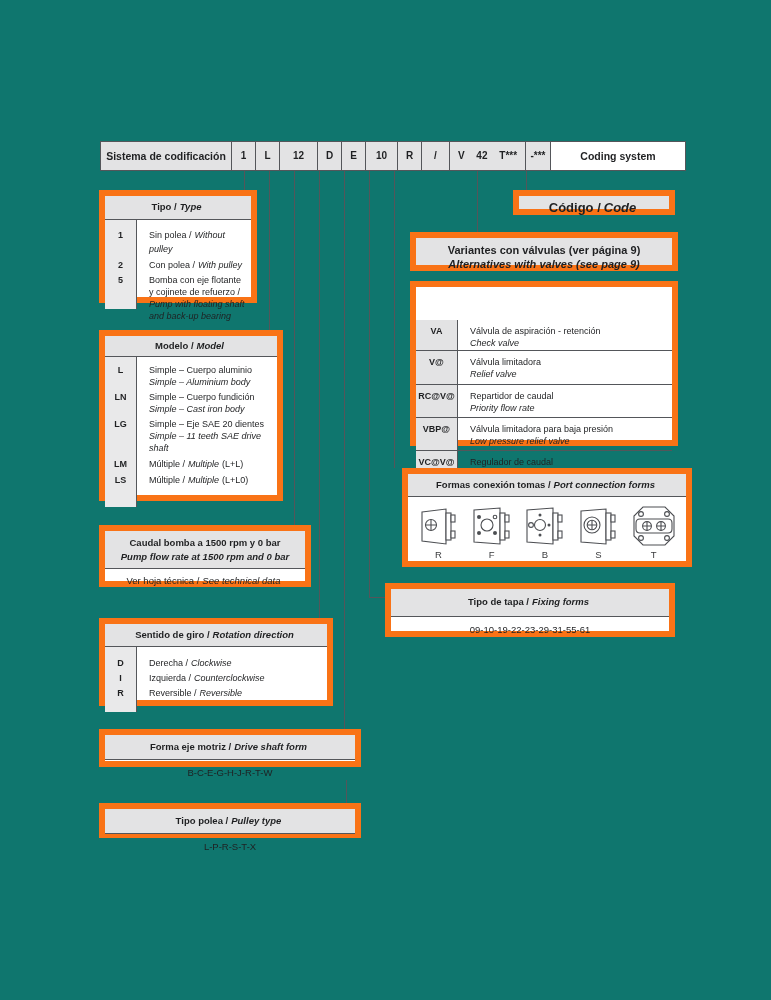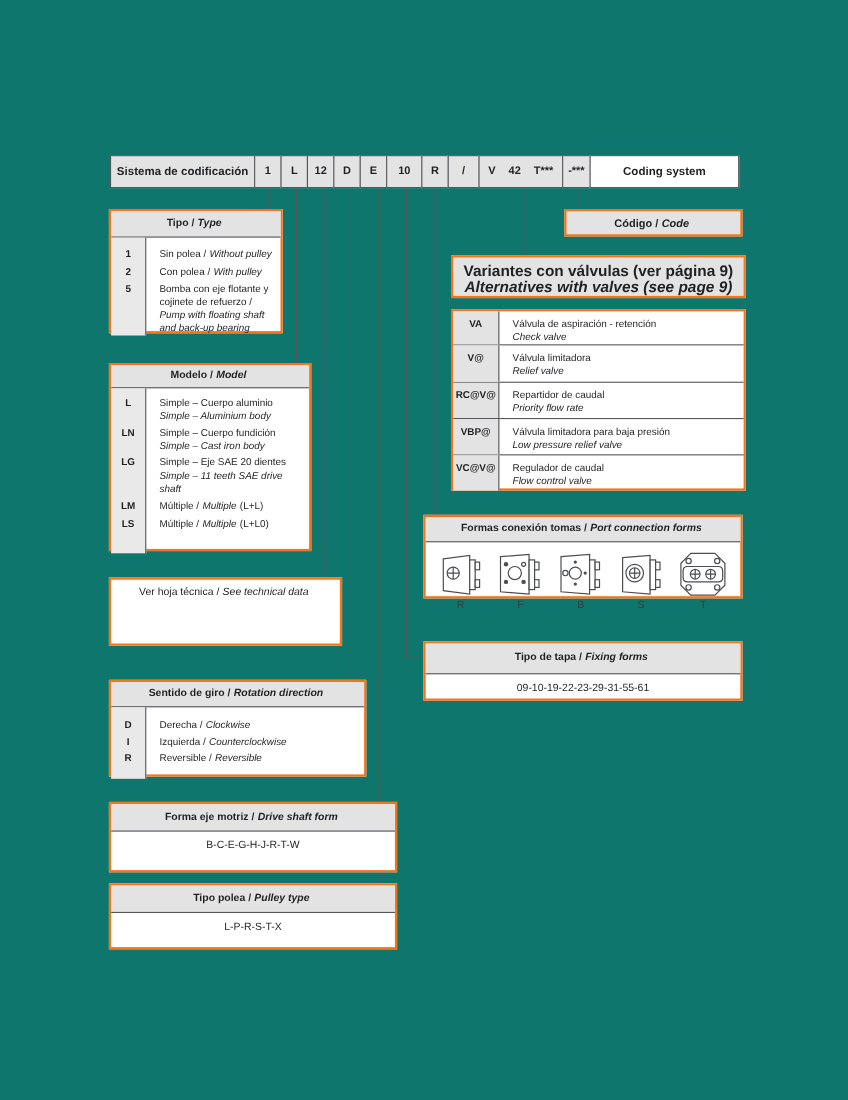--- a/index.html
+++ b/index.html
@@ -12,36 +12,36 @@
 
   
   .codebar{position:absolute; display:flex; font-size:10px; font-weight:bold;}
   .codebar > div{box-sizing:border-box; border:1px solid #54565a; margin-left:-1px; height:30px; line-height:28px; text-align:center; background:#e3e3e4;}
   .codebar > div:first-child{margin-left:0;}
   .cb-wide{word-spacing:9px;}
   .cb-coding{background:#ffffff !important; font-size:10.5px;}
   .cb-label{font-size:10.5px;}
 
   
-  .bx{position:absolute; box-sizing:border-box; border:2px solid #f97316; background:#fff; font-size:9px;}
+  .bx{position:absolute; box-sizing:border-box; border:6px solid #f97316; background:#fff; font-size:9px;}
   .bx-h{background:#e3e3e4; border-bottom:1px solid #54565a; font-weight:bold; text-align:center; font-size:9.5px;}
   .en{font-style:italic;}
   .bi .es{margin-right:3px;}
   .bi .en{margin-right:3px;}
 
   
   .bx-body{position:relative;}
   .strip{position:absolute; left:0; top:0; bottom:0; width:31px; background:#e9e9ea; border-right:1px solid #54565a;}
   .crow{position:relative; display:flex; align-items:flex-start;}
   .crow .c{width:31px; flex:none; text-align:center; font-weight:bold;}
   .crow .t{flex:1; padding-left:13px; padding-right:4px;}
 
   
   .vrow{display:flex; align-items:stretch; border-top:1px solid #54565a; box-sizing:border-box;}
-  .vrow:first-child{border-top:none;}
+  .vrow:first-child{border-top:none;margin-top:33px;}
   .vrow .vc{width:42px; flex:none; background:#e3e3e4; border-right:1px solid #54565a; font-weight:bold; text-align:center; padding-top:6px; box-sizing:border-box; font-size:9px;}
   .vrow .vt{flex:1; padding:6px 4px 0 12px; line-height:11.5px;}
 
   
   .val{ text-align:center; font-size:9.5px;}
 
   
   .ports{display:flex; justify-content:space-evenly; align-items:flex-start; padding-top:7px;}
   .port{text-align:center;}
   .port svg{display:block; margin:0 auto;}
@@ -64,21 +64,21 @@
   <div class="vl" style="left:369px;top:171px;height:427px"></div>
   <div class="hl" style="left:369px;top:597px;width:17px"></div>
   <div class="vl" style="left:394px;top:171px;height:297px"></div>
   <div class="vl" style="left:477px;top:171px;height:61px"></div>
   <div class="vl" style="left:526px;top:171px;height:19px"></div>
 
   <div class="codebar" style="left:100px;top:141px;">
     <div class="cb-label" style="width:132px">Sistema de codificación</div>
     <div style="width:25px">1</div>
     <div style="width:25px">L</div>
-    <div style="width:25px">12</div>
+    <div style="width:39px">12</div>
     <div style="width:25px">D</div>
     <div style="width:25px">E</div>
     <div style="width:33px">10</div>
     <div style="width:25px">R</div>
     <div style="width:29px">/</div>
     <div class="cb-wide" style="width:77px">V 42 T***</div>
     <div style="width:26px">-***</div>
     <div class="cb-coding" style="width:136px">Coding system</div>
   </div>
 
@@ -138,20 +138,24 @@
         <span class="t"><span class="es">Múltiple /</span><span class="en">Multiple</span><span>(L+L)</span></span>
       </div>
       <div class="crow bi" style="padding-top:3px;line-height:13px">
         <span class="c">LS</span>
         <span class="t"><span class="es">Múltiple /</span><span class="en">Multiple</span><span>(L+L0)</span></span>
       </div>
     </div>
   </div>
 
   <div class="bx" style="left:99px;top:525px;width:212px;height:62px">
+    <div class="bx-h" style="height:38px;padding-top:5px;line-height:14px;box-sizing:border-box">
+      <span class="es" style="display:block">Caudal bomba a 1500 rpm y 0 bar</span>
+      <span class="en" style="display:block">Pump flow rate at 1500 rpm and 0 bar</span>
+    </div>
     <div class="val bi" style="line-height:23px">
       <span class="es">Ver hoja técnica /</span><span class="en">See technical data</span>
     </div>
   </div>
 
   <div class="bx" style="left:99px;top:618px;width:234px;height:88px">
     <div class="bx-h bi" style="height:22px;line-height:21px">
       <span class="es">Sentido de giro /</span><span class="en">Rotation direction</span>
     </div>
     <div class="bx-body" style="height:65px">
@@ -164,42 +168,42 @@
         <span class="c">I</span>
         <span class="t"><span class="es">Izquierda /</span><span class="en">Counterclockwise</span></span>
       </div>
       <div class="crow bi" style="line-height:15px">
         <span class="c">R</span>
         <span class="t"><span class="es">Reversible /</span><span class="en">Reversible</span></span>
       </div>
     </div>
   </div>
 
-  <div class="bx" style="left:99px;top:729px;width:262px;height:64px">
+  <div class="bx" style="left:99px;top:729px;width:262px;height:38px">
     <div class="bx-h bi" style="height:24px;line-height:23px">
       <span class="es">Forma eje motriz /</span><span class="en">Drive shaft form</span>
     </div>
     <div class="val" style="line-height:25px">B-C-E-G-H-J-R-T-W</div>
   </div>
 
-  <div class="bx" style="left:99px;top:803px;width:262px;height:60px">
+  <div class="bx" style="left:99px;top:803px;width:262px;height:35px">
     <div class="bx-h bi" style="height:24px;line-height:23px">
       <span class="es">Tipo polea /</span><span class="en">Pulley type</span>
     </div>
     <div class="val" style="line-height:25px">L-P-R-S-T-X</div>
   </div>
 
   <div class="bx" style="left:513px;top:190px;width:162px;height:25px;background:#e3e3e4">
-    <div class="bi" style="text-align:center;font-weight:bold;font-size:10px;line-height:23px">
+    <div class="bi" style="text-align:center;font-weight:bold;font-size:13px;line-height:23px">
       <span class="es">Código /</span><span class="en">Code</span>
     </div>
   </div>
 
   <div class="bx" style="left:410px;top:232px;width:268px;height:39px;background:#e3e3e4">
-    <div style="text-align:center;font-weight:bold;font-size:14px;padding-top:5px;line-height:14px">
+    <div style="text-align:center;font-weight:bold;font-size:11px;padding-top:5px;line-height:14px">
       <span class="es" style="display:block">Variantes con válvulas (ver página 9)</span>
       <span class="en" style="display:block">Alternatives with valves (see page 9)</span>
     </div>
   </div>
 
   <div class="bx" style="left:410px;top:281px;width:268px;height:165px">
     <div class="vrow" style="height:30px">
       <span class="vc">VA</span>
       <span class="vt">
           <span class="es" style="display:block">Válvula de aspiración - retención</span>
@@ -229,21 +233,21 @@
     </div>
     <div class="vrow" style="height:33px">
       <span class="vc">VC@V@</span>
       <span class="vt">
           <span class="es" style="display:block">Regulador de caudal</span>
           <span class="en" style="display:block">Flow control valve</span>
         </span>
     </div>
   </div>
 
-  <div class="bx" style="left:385px;top:468px;width:290px;height:76px">
+  <div class="bx" style="left:402px;top:468px;width:290px;height:99px">
     <div class="bx-h bi" style="height:22px;line-height:21px">
       <span class="es">Formas conexión tomas /</span><span class="en">Port connection forms</span>
     </div>
     <div class="ports">
       <div class="port">
         <svg width="46" height="44" viewBox="0 0 46 44">
           <polygon class="fw" points="7,8 31,5 31,40 7,37"></polygon>
           <rect class="fw" x="31" y="9" width="5" height="27"></rect>
           <rect class="fw" x="36" y="11" width="4" height="7"></rect>
           <rect class="fw" x="36" y="27" width="4" height="7"></rect>

